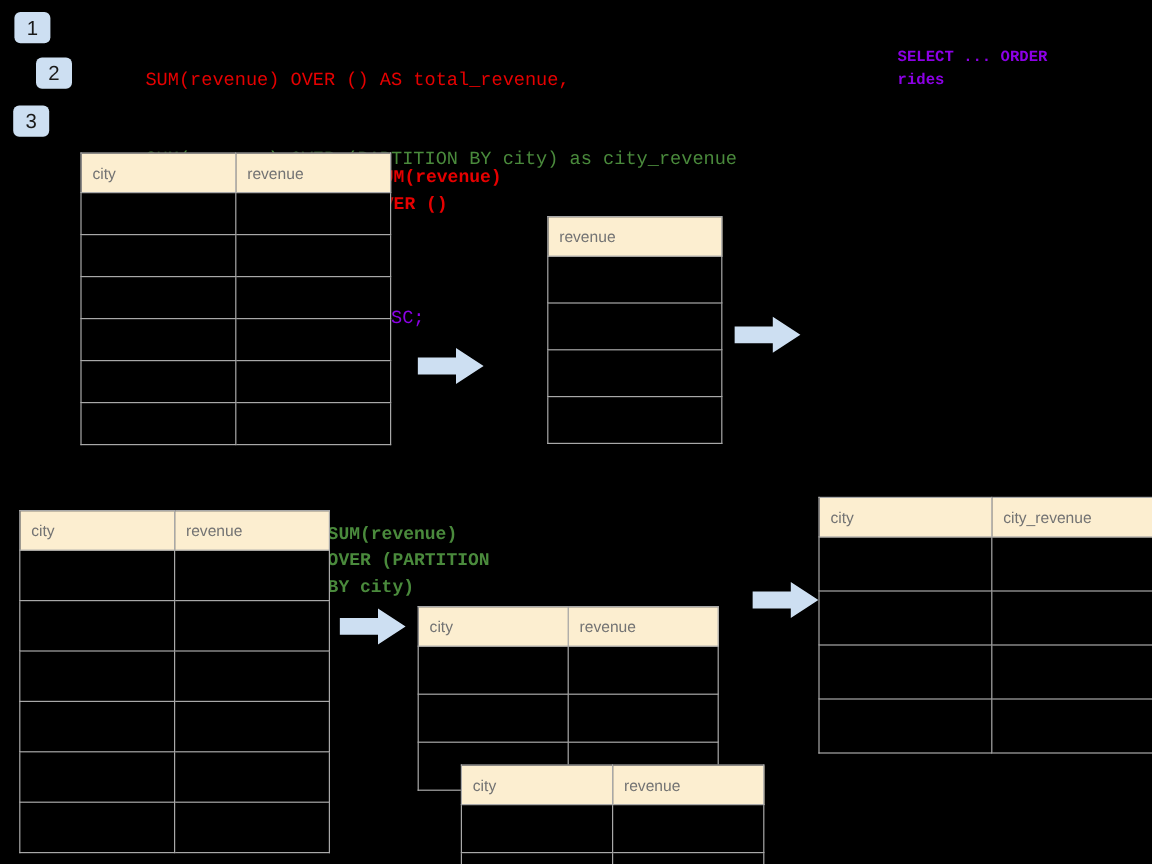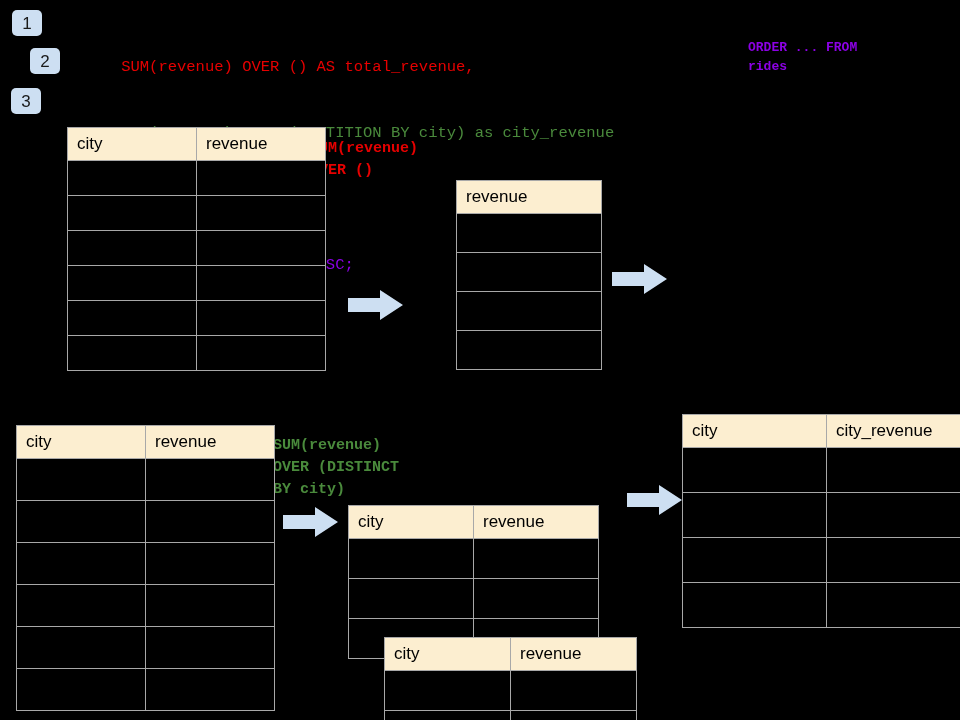--- a/index.html
+++ b/index.html
@@ -75,24 +75,24 @@
     table-layout: fixed;
     background: #000000;
   }
   .tbl th, .tbl td {
     border: 1px solid #a8a8a8;
     padding: 0;
     margin: 0;
   }
   .tbl th {
     background: #fceed0;
-    color: #000000;
+    color: #737373;
     font-family: "Liberation Sans", sans-serif;
     font-weight: normal;
-    font-size: 17px;
+    font-size: 13px;
     text-align: left;
     padding: 6px 0 6px 9px;
     height: 20px;
     margin-left: 21px;
   }
   .tbl td {
     background: #000000;
     height: 34px;
   }
 
@@ -118,28 +118,28 @@
     <span>3</span>
   </div>
 
   <div class="sql-block" style="left:84px; top:12px;">
     <div class="sql-line c-red">    SUM(revenue) OVER () AS total_revenue,</div>
     <div class="sql-line c-green">    SUM(revenue) OVER (PARTITION BY city) as city_revenue</div>
     <div class="sql-line c-purple">  FROM rides</div>
     <div class="sql-line c-purple">  ORDER by city_revenue DESC;</div>
   </div>
 
-  <div class="side-note" style="left:748px; top:38px;">ORDER ... FROM
+  <div class="side-note" style="left:748px; top:38px;">SELECT ... ORDER
 rides</div>
 
   <div class="annot c-red" style="left:310px; top:138px;">SUM(revenue)
 OVER ()</div>
 
   <div class="annot c-green" style="left:273px; top:435px;">SUM(revenue)
-OVER (DISTINCT
+OVER (PARTITION
 BY city)</div>
 
   <table class="tbl" style="left:67px; top:127px; width:238px;">
     <thead>
       <tr>
         <th style="width:119px;">city</th>
         <th style="width:119px;">revenue</th>
       </tr>
     </thead>
     <tbody>

